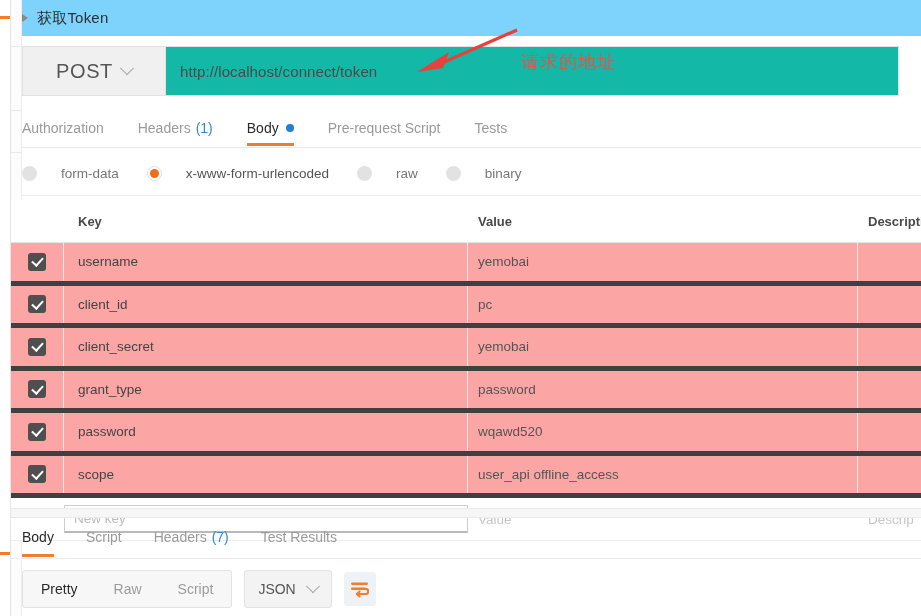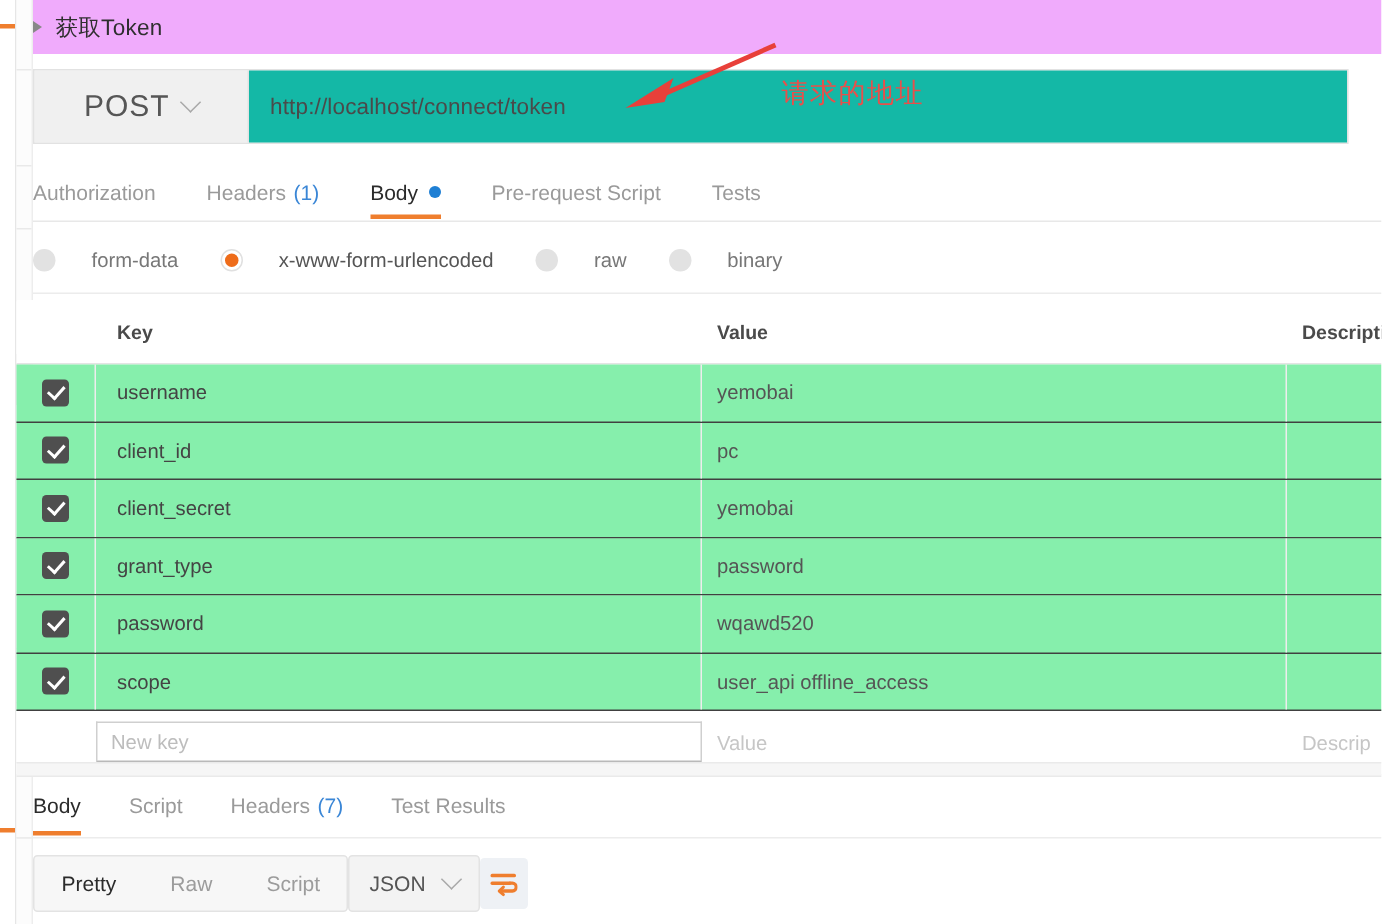--- a/index.html
+++ b/index.html
@@ -53,21 +53,21 @@
     background: #e4e4e4;
   }
 
   
   #request-title-bar {
     position: absolute;
     left: 22px; top: 0;
     width: 899px; height: 36px;
     display: flex;
     align-items: center;
-    background: #f0abfc;
+    background: #7dd3fc;
   }
   #collapse-triangle {
     width: 0; height: 0;
     border-left: 6px solid #888;
     border-top: 4.5px solid transparent;
     border-bottom: 4.5px solid transparent;
     margin-right: 9px;
   }
   #request-title {
     font-size: 15px;
@@ -214,22 +214,22 @@
   #params-table {
     position: absolute;
     left: 11px; top: 200px;
     width: 910px;
     font-size: 13.5px;
   }
   .prow {
     display: flex;
     height: 37.5px;
     align-items: center;
-    border-bottom: 1px solid #404040;
-    background: #86efac;
+    border-bottom: 5px solid #404040;
+    background: #fca5a5;
   }
   .prow.header {
     height: 42px;
     border-bottom: 1px solid #e4e4e4;
     background: #fff;
   }
   .cell-check {
     width: 53px;
     display: flex;
     align-items: center;
@@ -359,20 +359,21 @@
     height: 3px;
     background: #ef7e2e;
   }
 
   
   #response-toolbar {
     position: absolute;
     left: 22px; top: 570px;
     display: flex;
     align-items: center;
+    gap: 12px;
   }
   #view-group {
     display: flex;
     border: 1px solid #e3e3e3;
     border-radius: 3px;
     overflow: hidden;
     background: #f7f7f7;
     height: 36px;
   }
   .view-btn {

